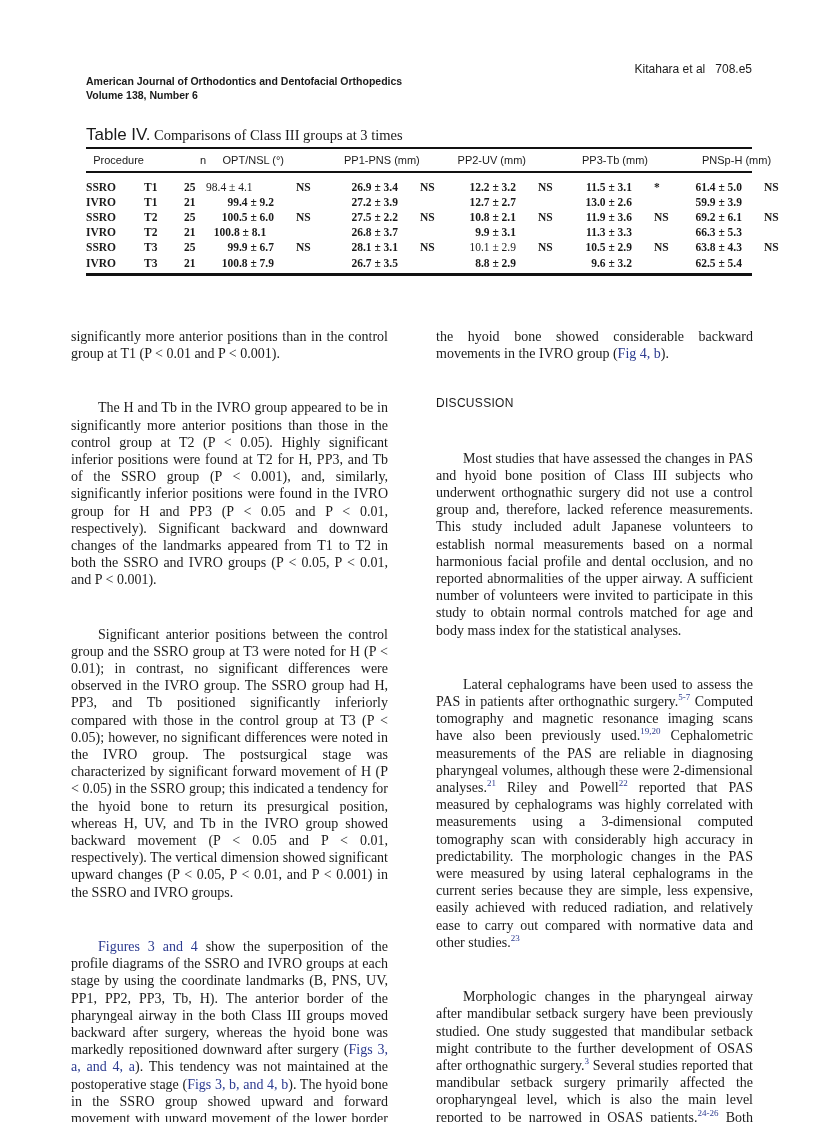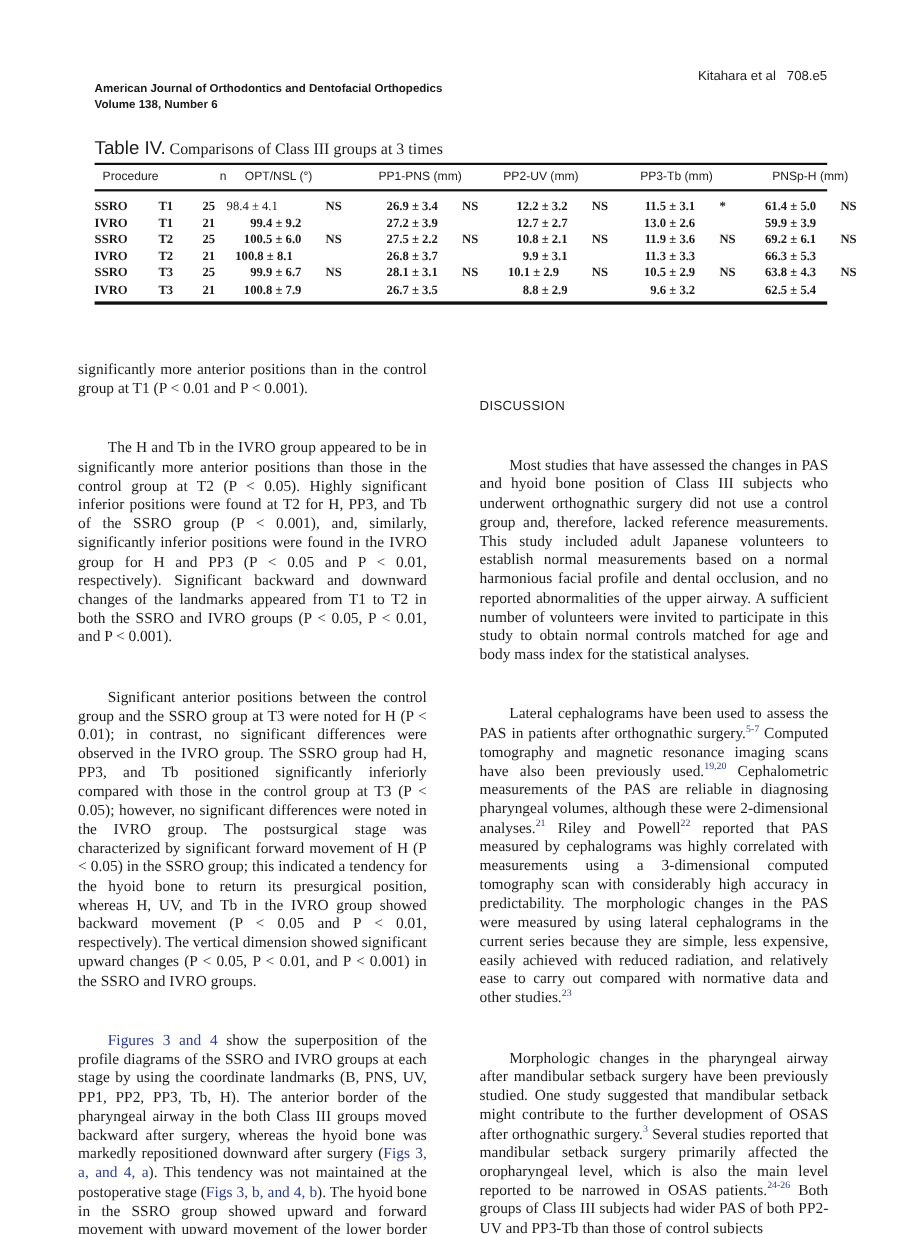--- a/index.html
+++ b/index.html
@@ -165,21 +165,21 @@
           <td class="sig" style="padding-left: 12px;"></td>
         </tr>
         <tr>
           <td style="font-weight: bold;">SSRO</td>
           <td style="font-weight: bold;">T3</td>
           <td style="font-weight: bold; padding-left: 6px;">25</td>
           <td style="text-align: right; padding-right: 10px; font-weight: bold;">99.9 ± 6.7</td>
           <td class="sig" style="padding-left: 12px;">NS</td>
           <td style="text-align: right; padding-right: 10px; font-weight: bold;">28.1 ± 3.1</td>
           <td class="sig" style="padding-left: 12px;">NS</td>
-          <td style="text-align: center; padding-right: 10px; font-weight: bold;">10.1 ± 2.9</td>
+          <td style="text-align: right; padding-right: 10px; font-weight: normal;">10.1 ± 2.9</td>
           <td class="sig" style="padding-left: 12px;">NS</td>
           <td style="text-align: right; padding-right: 10px; font-weight: bold;">10.5 ± 2.9</td>
           <td class="sig" style="padding-left: 12px;">NS</td>
           <td style="text-align: right; padding-right: 10px; font-weight: bold;">63.8 ± 4.3</td>
           <td class="sig" style="padding-left: 12px;">NS</td>
         </tr>
         <tr>
           <td style="font-weight: bold;">IVRO</td>
           <td style="font-weight: bold;">T3</td>
           <td style="font-weight: bold; padding-left: 6px;">21</td>
@@ -200,17 +200,18 @@
 </div>
 
 <div class="col col-left">
   <p>significantly more anterior positions than in the control group at T1 (P &lt; 0.01 and P &lt; 0.001).</p>
   <p class="indent">The H and Tb in the IVRO group appeared to be in significantly more anterior positions than those in the control group at T2 (P &lt; 0.05). Highly significant inferior positions were found at T2 for H, PP3, and Tb of the SSRO group (P &lt; 0.001), and, similarly, significantly inferior positions were found in the IVRO group for H and PP3 (P &lt; 0.05 and P &lt; 0.01, respectively). Significant backward and downward changes of the landmarks appeared from T1 to T2 in both the SSRO and IVRO groups (P &lt; 0.05, P &lt; 0.01, and P &lt; 0.001).</p>
   <p class="indent">Significant anterior positions between the control group and the SSRO group at T3 were noted for H (P &lt; 0.01); in contrast, no significant differences were observed in the IVRO group. The SSRO group had H, PP3, and Tb positioned significantly inferiorly compared with those in the control group at T3 (P &lt; 0.05); however, no significant differences were noted in the IVRO group. The postsurgical stage was characterized by significant forward movement of H (P &lt; 0.05) in the SSRO group; this indicated a tendency for the hyoid bone to return its presurgical position, whereas H, UV, and Tb in the IVRO group showed backward movement (P &lt; 0.05 and P &lt; 0.01, respectively). The vertical dimension showed significant upward changes (P &lt; 0.05, P &lt; 0.01, and P &lt; 0.001) in the SSRO and IVRO groups.</p>
   <p class="indent"><span class="link">Figures 3 and 4</span><span> show the superposition of the profile diagrams of the SSRO and IVRO groups at each stage by using the coordinate landmarks (B, PNS, UV, PP1, PP2, PP3, Tb, H). The anterior border of the pharyngeal airway in the both Class III groups moved backward after surgery, whereas the hyoid bone was markedly repositioned downward after surgery (</span><span class="link">Figs 3, a, and 4, a</span><span>). This tendency was not maintained at the postoperative stage (</span><span class="link">Figs 3, b, and 4, b</span><span>). The hyoid bone in the SSRO group showed upward and forward movement with upward movement of the lower border of the PAS at the postsurgical stage (</span><span class="link">Fig 3, b</span><span>). In contrast, the anterior border of the pharyngeal airway and</span></p>
 </div>
 
 <div class="col col-right">
+  <p><span>the hyoid bone showed considerable backward movements in the IVRO group (</span><span class="link">Fig 4, b</span><span>).</span></p>
   <div class="section-head">DISCUSSION</div>
   <p class="indent">Most studies that have assessed the changes in PAS and hyoid bone position of Class III subjects who underwent orthognathic surgery did not use a control group and, therefore, lacked reference measurements. This study included adult Japanese volunteers to establish normal measurements based on a normal harmonious facial profile and dental occlusion, and no reported abnormalities of the upper airway. A sufficient number of volunteers were invited to participate in this study to obtain normal controls matched for age and body mass index for the statistical analyses.</p>
   <p class="indent"><span>Lateral cephalograms have been used to assess the PAS in patients after orthognathic surgery.</span><sup class="link">5-7</sup><span> Computed tomography and magnetic resonance imaging scans have also been previously used.</span><sup class="link">19,20</sup><span> Cephalometric measurements of the PAS are reliable in diagnosing pharyngeal volumes, although these were 2-dimensional analyses.</span><sup class="link">21</sup><span> Riley and Powell</span><sup class="link">22</sup><span> reported that PAS measured by cephalograms was highly correlated with measurements using a 3-dimensional computed tomography scan with considerably high accuracy in predictability. The morphologic changes in the PAS were measured by using lateral cephalograms in the current series because they are simple, less expensive, easily achieved with reduced radiation, and relatively ease to carry out compared with normative data and other studies.</span><sup class="link">23</sup></p>
   <p class="indent"><span>Morphologic changes in the pharyngeal airway after mandibular setback surgery have been previously studied. One study suggested that mandibular setback might contribute to the further development of OSAS after orthognathic surgery.</span><sup class="link">3</sup><span> Several studies reported that mandibular setback surgery primarily affected the oropharyngeal level, which is also the main level reported to be narrowed in OSAS patients.</span><sup class="link">24-26</sup><span> Both groups of Class III subjects had wider PAS of both PP2-UV and PP3-Tb than those of control subjects</span></p>
 </div>
 
 </body></html>

